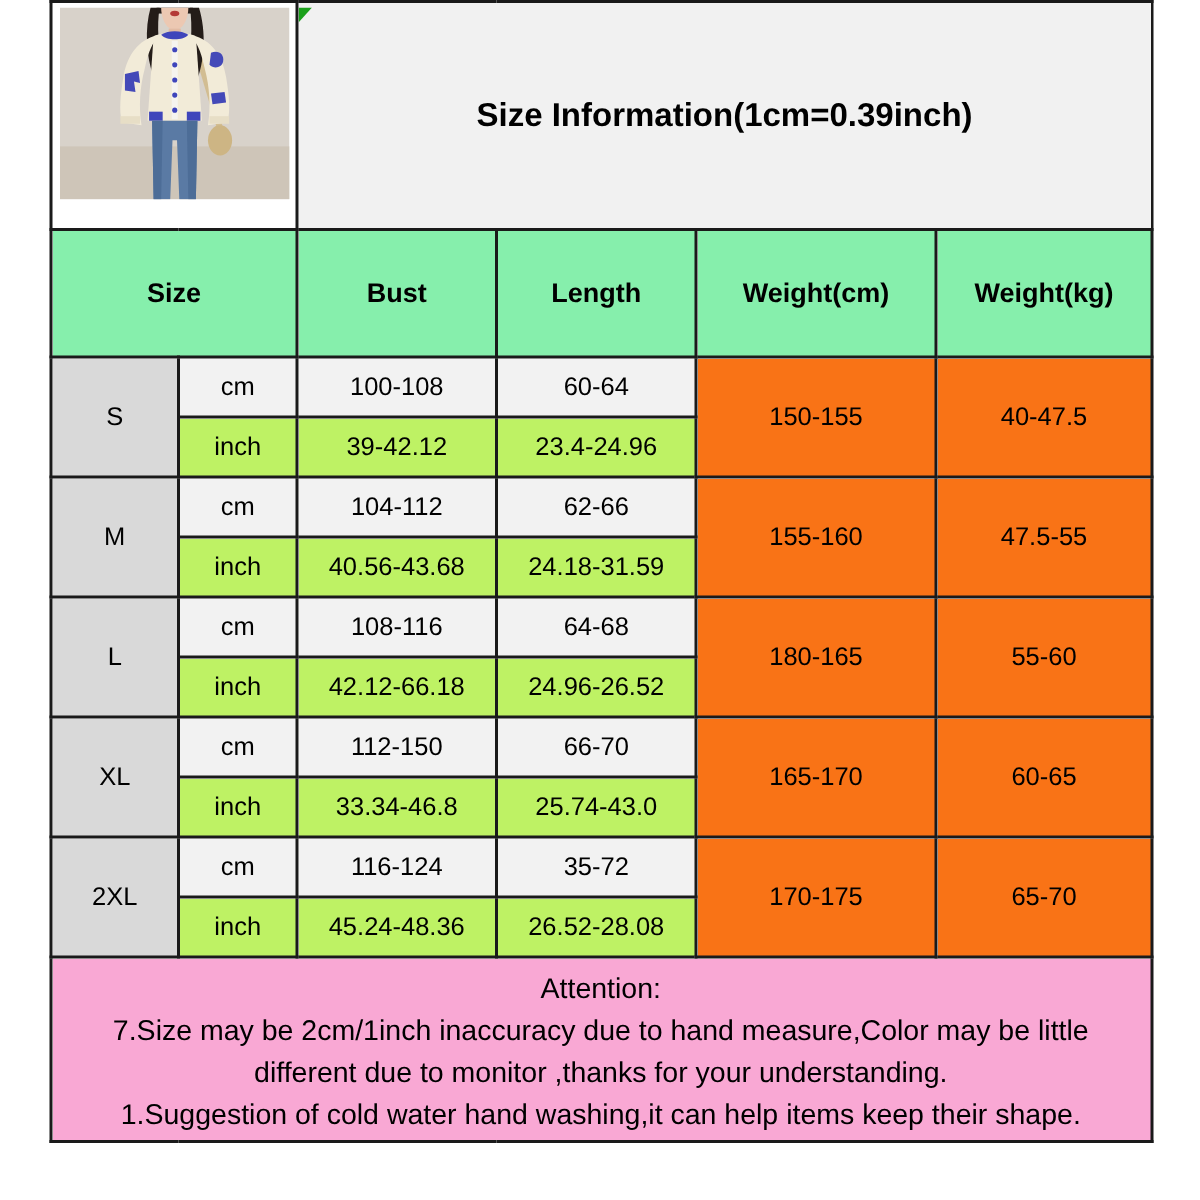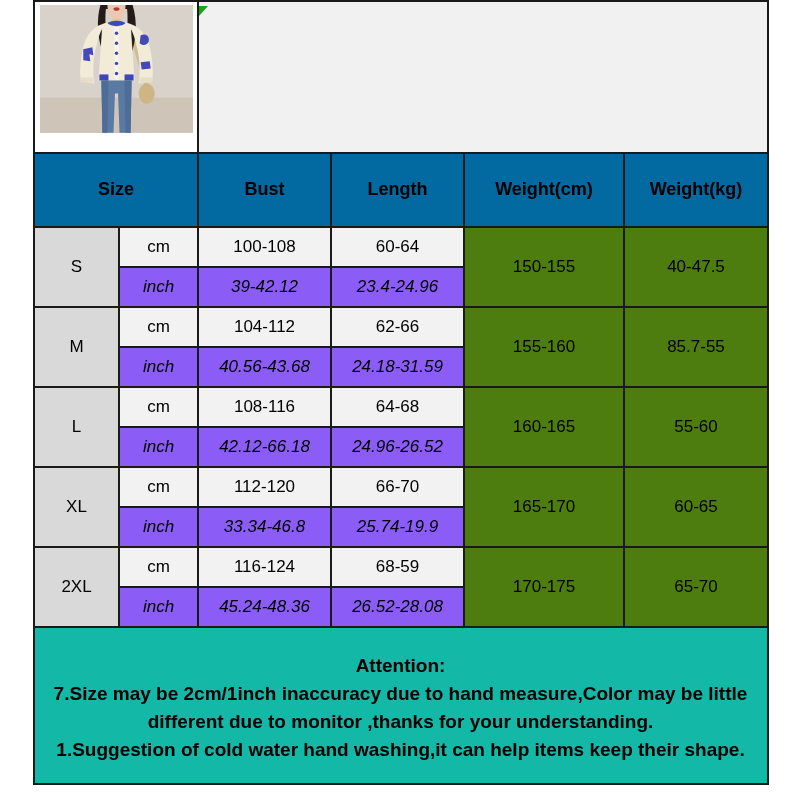--- a/index.html
+++ b/index.html
@@ -22,36 +22,36 @@
   
   .r-top td { height:149px; }
   .img-cell { background:#ffffff; vertical-align:top; padding:3px 4px 19px 5px; }
   .photo { width:100%; height:100%; }
   .photo svg { display:block; width:100%; height:100%; }
   .title-cell { position:relative; background:#f1f1f1; }
   .title-text { font-size:22px; font-weight:bold; letter-spacing:0; }
   .corner-flag { position:absolute; top:0; left:0; width:9px; height:10px; }
 
   
-  .r-head th { height:74px; background:#0369a1; font-size:18px; font-weight:bold; }
+  .r-head th { height:85px; background:#86efac; font-size:18px; font-weight:bold; }
 
   
   .sub th, .sub td { height:40px; font-size:17px; font-weight:normal; }
   .size-label { background:#d9d9d9; font-size:18px; font-weight:bold; }
   .unit { font-size:18px; font-weight:bold; }
   .cm-row { background:#f2f2f2; }
-  .inch-row { background:#8b5cf6;font-style:italic; }
-  .merged { background:#4d7c0f; }
+  .inch-row { background:#bef264; }
+  .merged { background:#f97316; }
 
   
   .r-attention td {
-    height:157px; background:#14b8a6;
+    height:123px; background:#f9a8d4;
     text-align:left; vertical-align:top;
     padding:5px 6px 0 5px;
-    font-size:19px; line-height:28px; font-weight:bold;
+    font-size:19px; line-height:28px; font-weight:normal;
   }
 </style>
 </head>
 <body>
 
 <div class="canvas">
   <table class="size-table">
     <colgroup>
       <col style="width:85px">
         <col style="width:79px">
@@ -110,20 +110,21 @@
               </g>
             </svg>
           </div>
         </td>
         <td colspan="4" class="title-cell">
           <span class="corner-flag">
             <svg viewBox="0 0 9 10" width="9" height="10">
                 <polygon points="0,0 9,0 0,10" fill="#1ba11b"></polygon>
               </svg>
           </span>
+          <span class="title-text">Size Information(1cm=0.39inch)</span>
         </td>
       </tr>
 
       <tr class="r-head">
         <th colspan="2">Size</th>
         <th>Bust</th>
         <th>Length</th>
         <th>Weight(cm)</th>
         <th>Weight(kg)</th>
       </tr>
@@ -141,61 +142,61 @@
         <td class="inch-row">39-42.12</td>
         <td class="inch-row">23.4-24.96</td>
       </tr>
 
       <tr class="sub">
         <th rowspan="2" class="size-label">M</th>
         <th class="unit cm-row">cm</th>
         <td class="cm-row">104-112</td>
         <td class="cm-row">62-66</td>
         <td rowspan="2" class="merged">155-160</td>
-        <td rowspan="2" class="merged">85.7-55</td>
+        <td rowspan="2" class="merged">47.5-55</td>
       </tr>
       <tr class="sub">
         <th class="unit inch-row">inch</th>
         <td class="inch-row">40.56-43.68</td>
         <td class="inch-row">24.18-31.59</td>
       </tr>
 
       <tr class="sub">
         <th rowspan="2" class="size-label">L</th>
         <th class="unit cm-row">cm</th>
         <td class="cm-row">108-116</td>
         <td class="cm-row">64-68</td>
-        <td rowspan="2" class="merged">160-165</td>
+        <td rowspan="2" class="merged">180-165</td>
         <td rowspan="2" class="merged">55-60</td>
       </tr>
       <tr class="sub">
         <th class="unit inch-row">inch</th>
         <td class="inch-row">42.12-66.18</td>
         <td class="inch-row">24.96-26.52</td>
       </tr>
 
       <tr class="sub">
         <th rowspan="2" class="size-label">XL</th>
         <th class="unit cm-row">cm</th>
-        <td class="cm-row">112-120</td>
+        <td class="cm-row">112-150</td>
         <td class="cm-row">66-70</td>
         <td rowspan="2" class="merged">165-170</td>
         <td rowspan="2" class="merged">60-65</td>
       </tr>
       <tr class="sub">
         <th class="unit inch-row">inch</th>
         <td class="inch-row">33.34-46.8</td>
-        <td class="inch-row">25.74-19.9</td>
+        <td class="inch-row">25.74-43.0</td>
       </tr>
 
       <tr class="sub">
         <th rowspan="2" class="size-label">2XL</th>
         <th class="unit cm-row">cm</th>
         <td class="cm-row">116-124</td>
-        <td class="cm-row">68-59</td>
+        <td class="cm-row">35-72</td>
         <td rowspan="2" class="merged">170-175</td>
         <td rowspan="2" class="merged">65-70</td>
       </tr>
       <tr class="sub">
         <th class="unit inch-row">inch</th>
         <td class="inch-row">45.24-48.36</td>
         <td class="inch-row">26.52-28.08</td>
       </tr>
 
       <tr class="r-attention">

